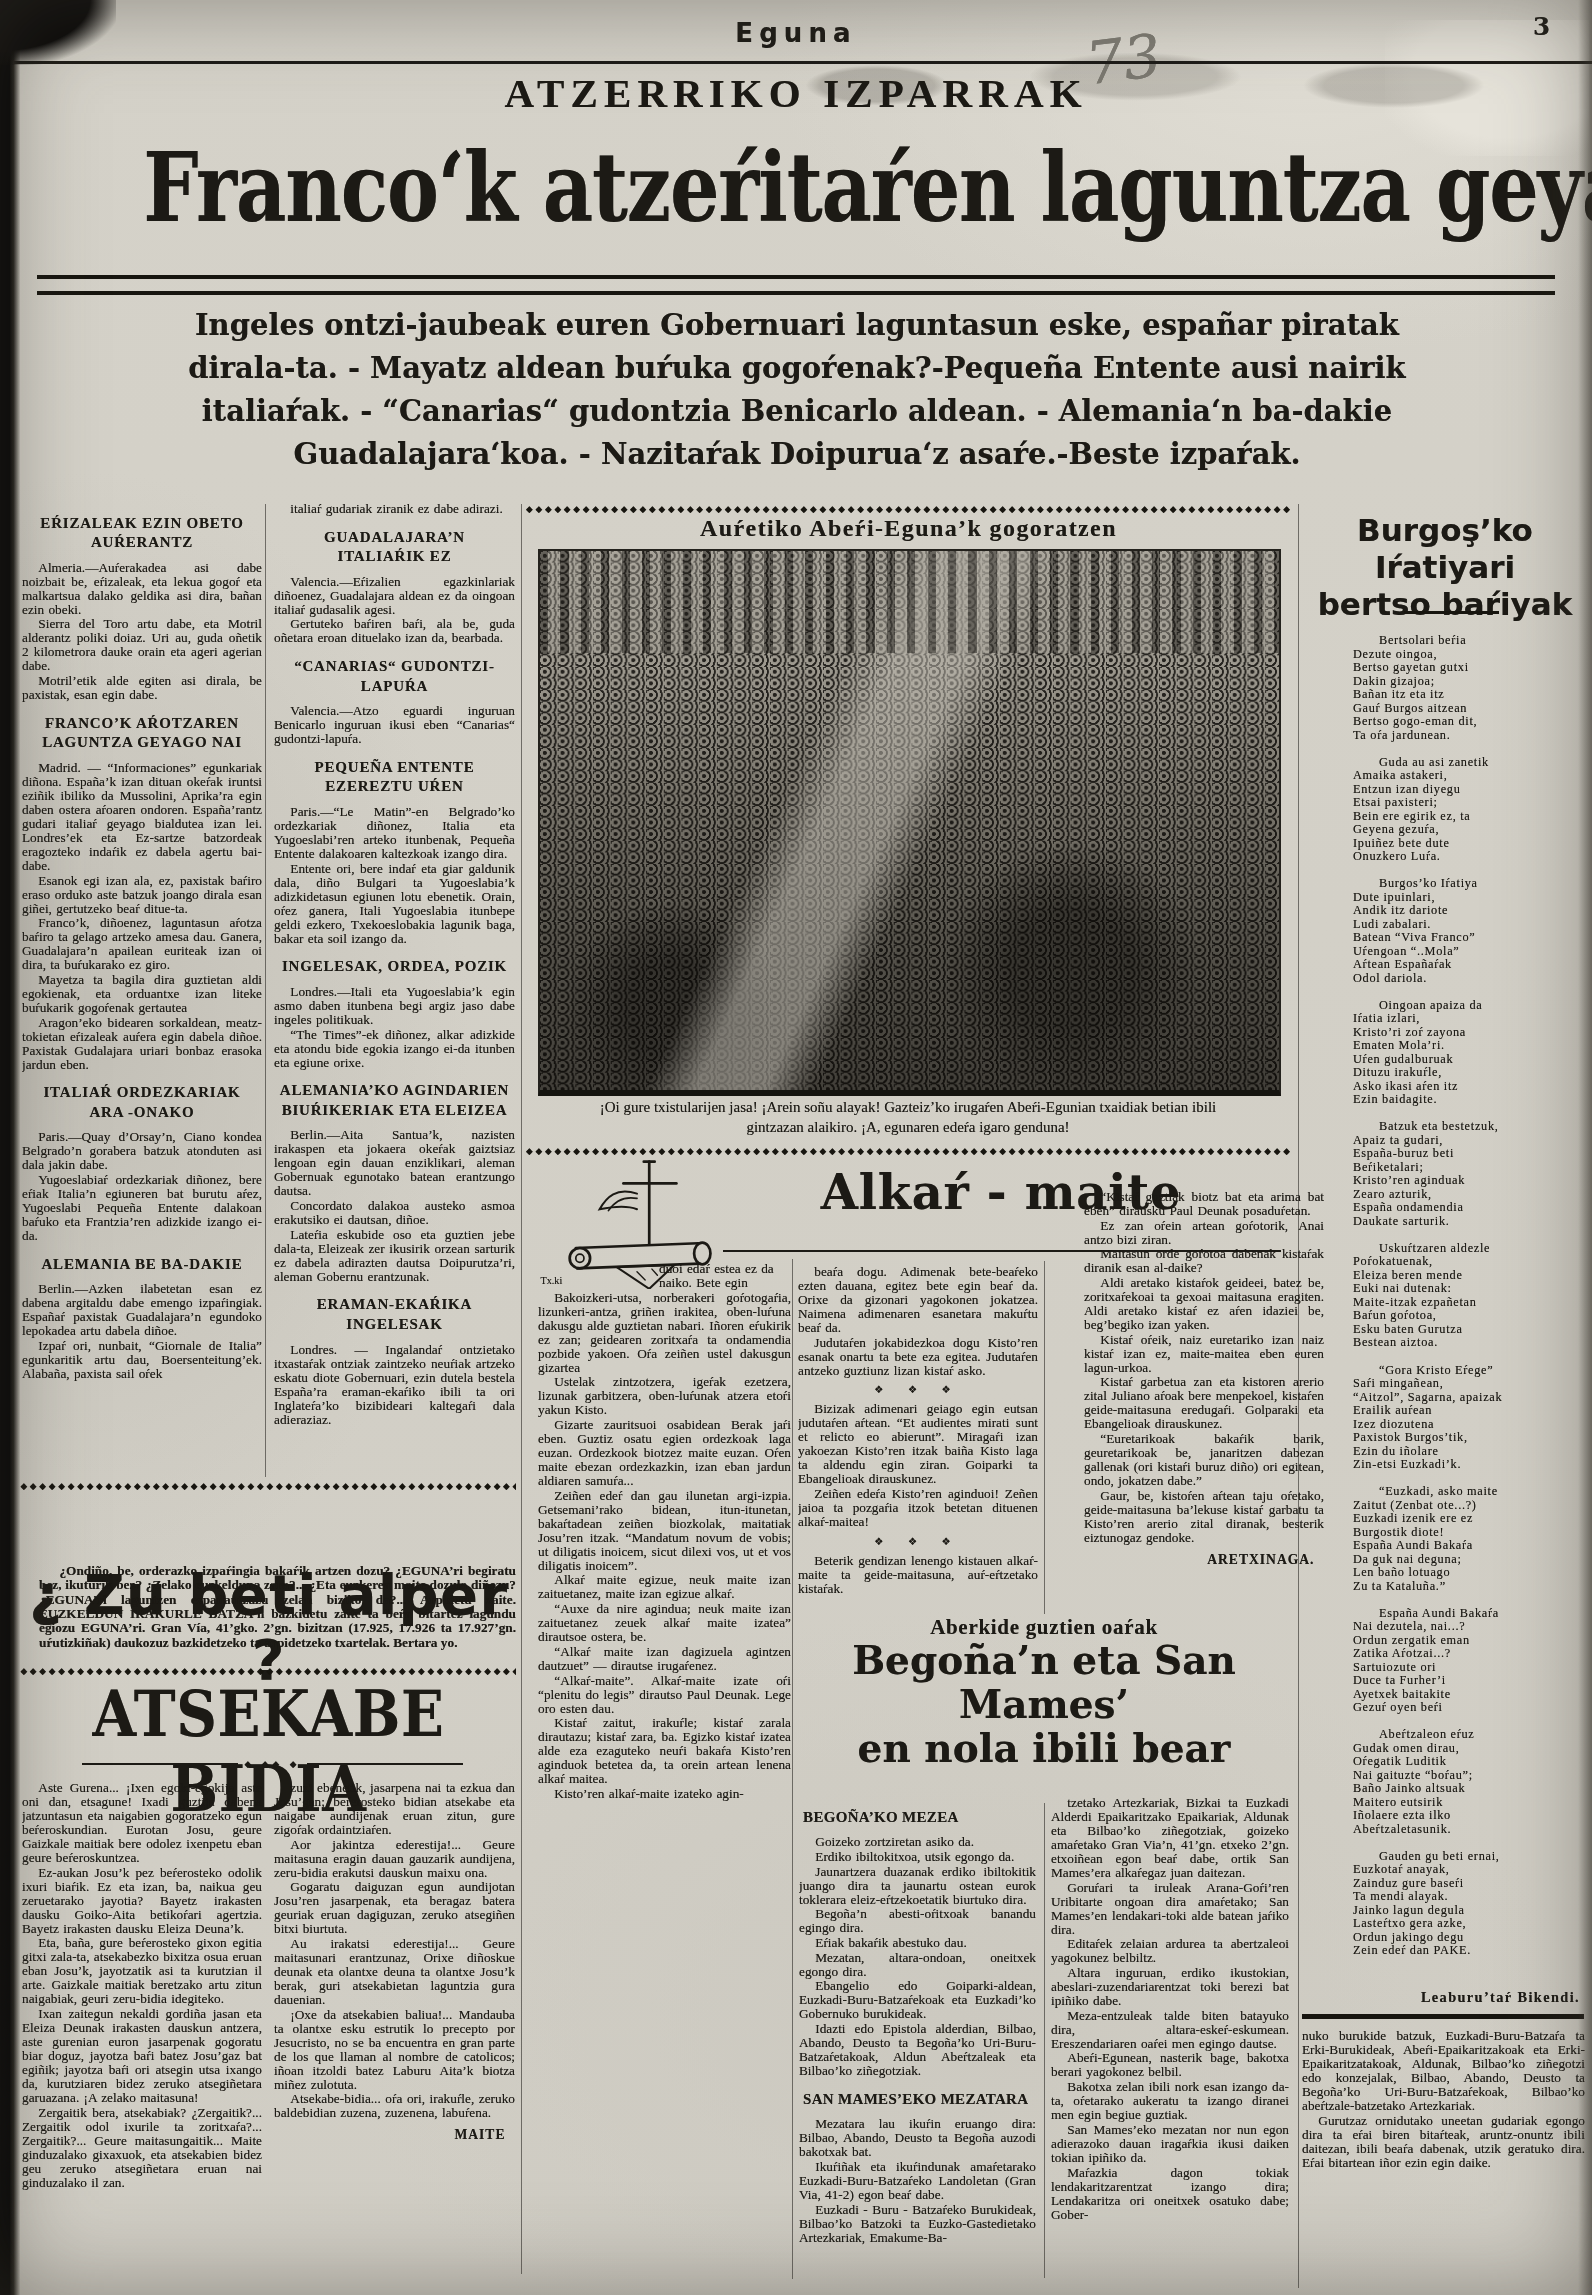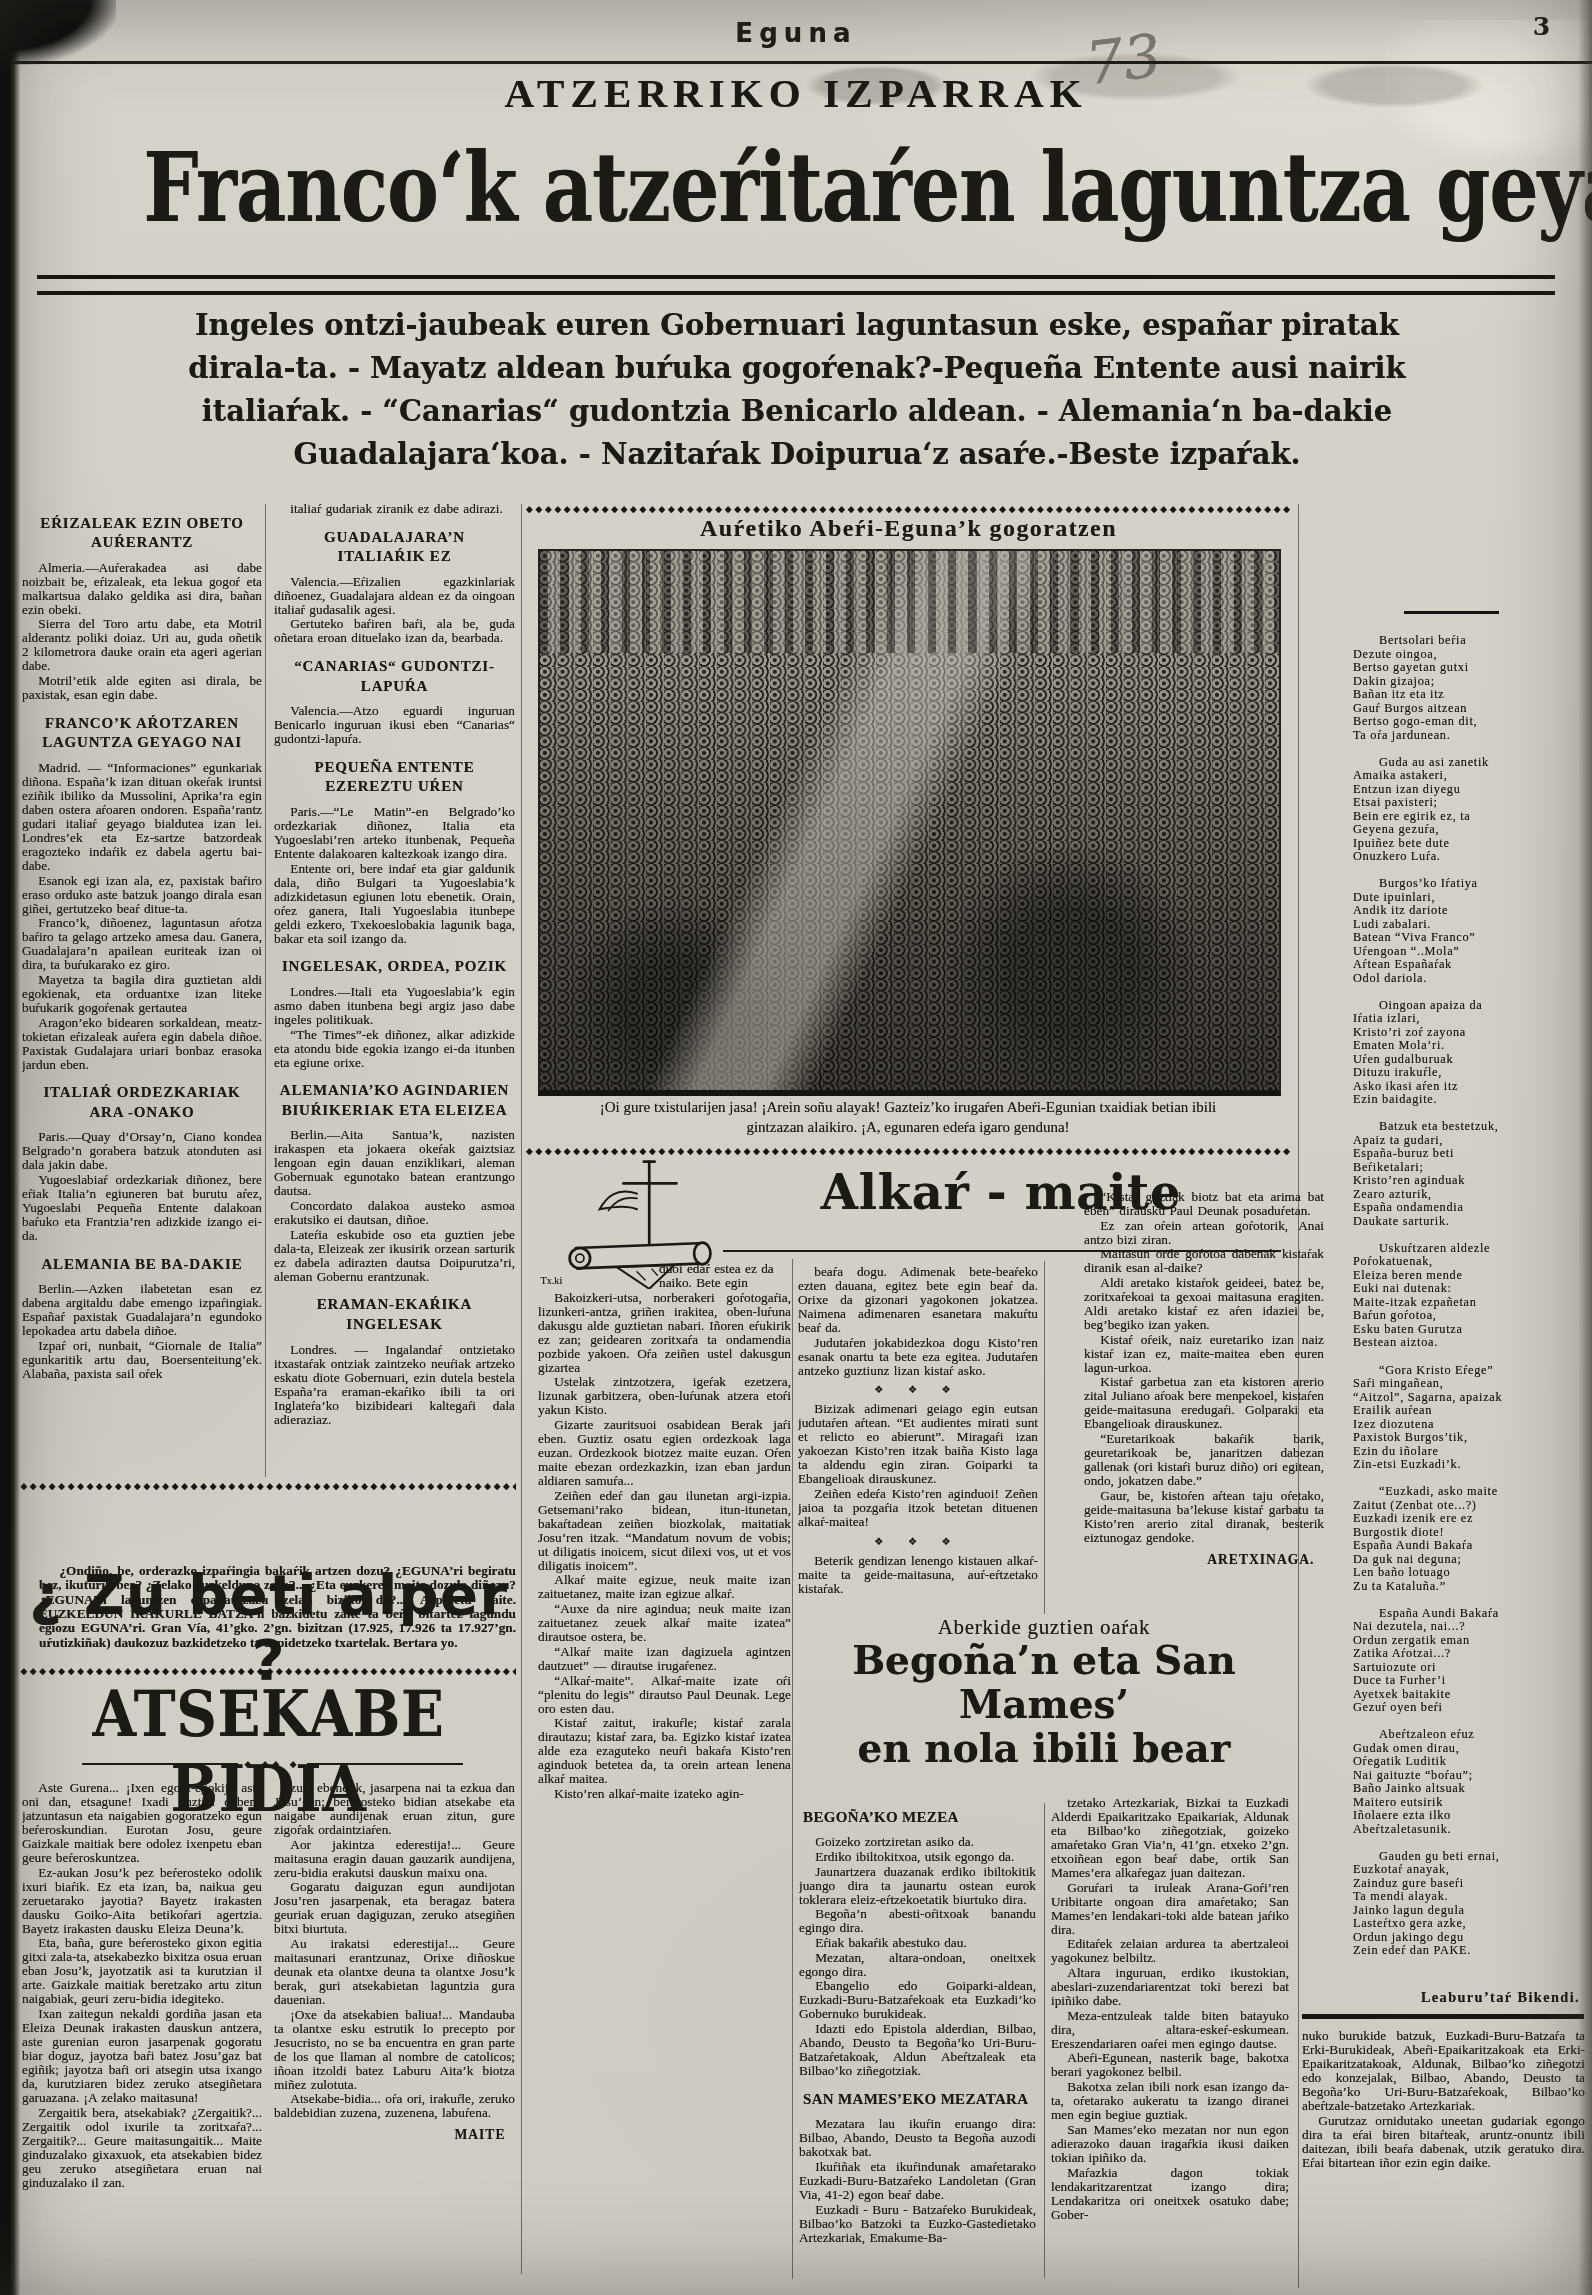--- a/index.html
+++ b/index.html
@@ -79,21 +79,21 @@
     background-repeat:no-repeat,no-repeat,repeat,no-repeat,no-repeat,no-repeat;}
   .caption{left:532px;top:1097px;width:752px;text-align:center;font-size:15px;line-height:20.4px;}
   
   .alkar-title{left:722px;top:1164px;width:558px;text-align:center;font-family:"DejaVu Serif",serif;font-weight:bold;font-size:48px;letter-spacing:0.7px;}
   .alkar-rule{left:723px;top:1250px;width:558px;height:2px;background:#1c1a15;}
   .alkar-illo{left:535px;top:1156px;width:204px;height:133px;}
   .alkarA{left:538px;top:1262px;width:253px;height:1028px;}
   .alkarB{left:798px;top:1265px;width:240px;height:350px;}
   .alkarC{left:1050px;top:1190px;width:240px;height:423px;margin-left:34px;}
   
-  .beg-kicker{left:798px;top:1615px;width:492px;text-align:center;font-weight:normal;font-size:21px;letter-spacing:0.7px;}
+  .beg-kicker{left:798px;top:1615px;width:492px;text-align:center;font-weight:bold;font-size:21px;letter-spacing:0.7px;}
   .beg-title{left:798px;top:1638px;width:492px;text-align:center;font-family:"DejaVu Serif",serif;font-weight:bold;font-size:39px;line-height:44px;}
   .begA{left:799px;top:1796px;width:237px;height:496px;}
   .begB{left:1051px;top:1796px;width:238px;height:496px;}
   
   .bur-title{left:1302px;top:512px;width:286px;text-align:center;font-family:"DejaVu Sans",sans-serif;font-weight:bold;font-size:31px;line-height:37px;}
   .bur-underline{left:1404px;top:611px;width:95px;height:2.7px;background:#17150f;}
   .bur-poems{left:1314px;top:634px;width:267px;height:1353px;overflow:hidden;}
   .stanza{margin:0 0 13.6px;padding-left:39px;}
   .stanza .pl{font-size:12.3px;line-height:13.5px;letter-spacing:0.7px;}
   .stanza .pl:first-child{padding-left:26px;}
@@ -285,20 +285,24 @@
       <div class="art-p">Goruŕari ta iruleak Arana-Goŕi’ren Uribitarte ongoan dira amaŕetako; San Mames’en lendakari-toki alde batean jaŕiko dira.</div>
       <div class="art-p">Editaŕek zelaian ardurea ta abertzaleoi yagokunez belbiltz.</div>
       <div class="art-p">Altara inguruan, erdiko ikustokian, abeslari-zuzendariarentzat toki berezi bat ipiñiko dabe.</div>
       <div class="art-p">Meza-entzuleak talde biten batayuko dira, altara-eskeŕ-eskumean. Ereszendariaren oaŕei men egingo dautse.</div>
       <div class="art-p">Abeŕi-Egunean, nasterik bage, bakotxa berari yagokonez belbil.</div>
       <div class="art-p">Bakotxa zelan ibili nork esan izango da-ta, oŕetarako aukeratu ta izango diranei men egin begiue guztiak.</div>
       <div class="art-p">San Mames’eko mezatan nor nun egon adierazoko dauan iragaŕkia ikusi daiken tokian ipiñiko da.</div>
       <div class="art-p">Maŕazkia dagon tokiak lendakaritzarentzat izango dira; Lendakaritza ori oneitxek osatuko dabe; Gober-</div>
     </div>
 
+  <div class="abs bur-title">
+    <div>Burgoş’ko Iŕatiyari</div>
+    <div>bertso baŕiyak</div>
+  </div>
   <div class="abs bur-underline"></div>
   <div class="abs col bur-poems">
       <div class="stanza">
         <div class="pl">Bertsolari beŕia</div>
         <div class="pl">Dezute oingoa,</div>
         <div class="pl">Bertso gayetan gutxi</div>
         <div class="pl">Dakin gizajoa;</div>
         <div class="pl">Bañan itz eta itz</div>
         <div class="pl">Gauŕ Burgos aitzean</div>
         <div class="pl">Bertso gogo-eman dit,</div>

